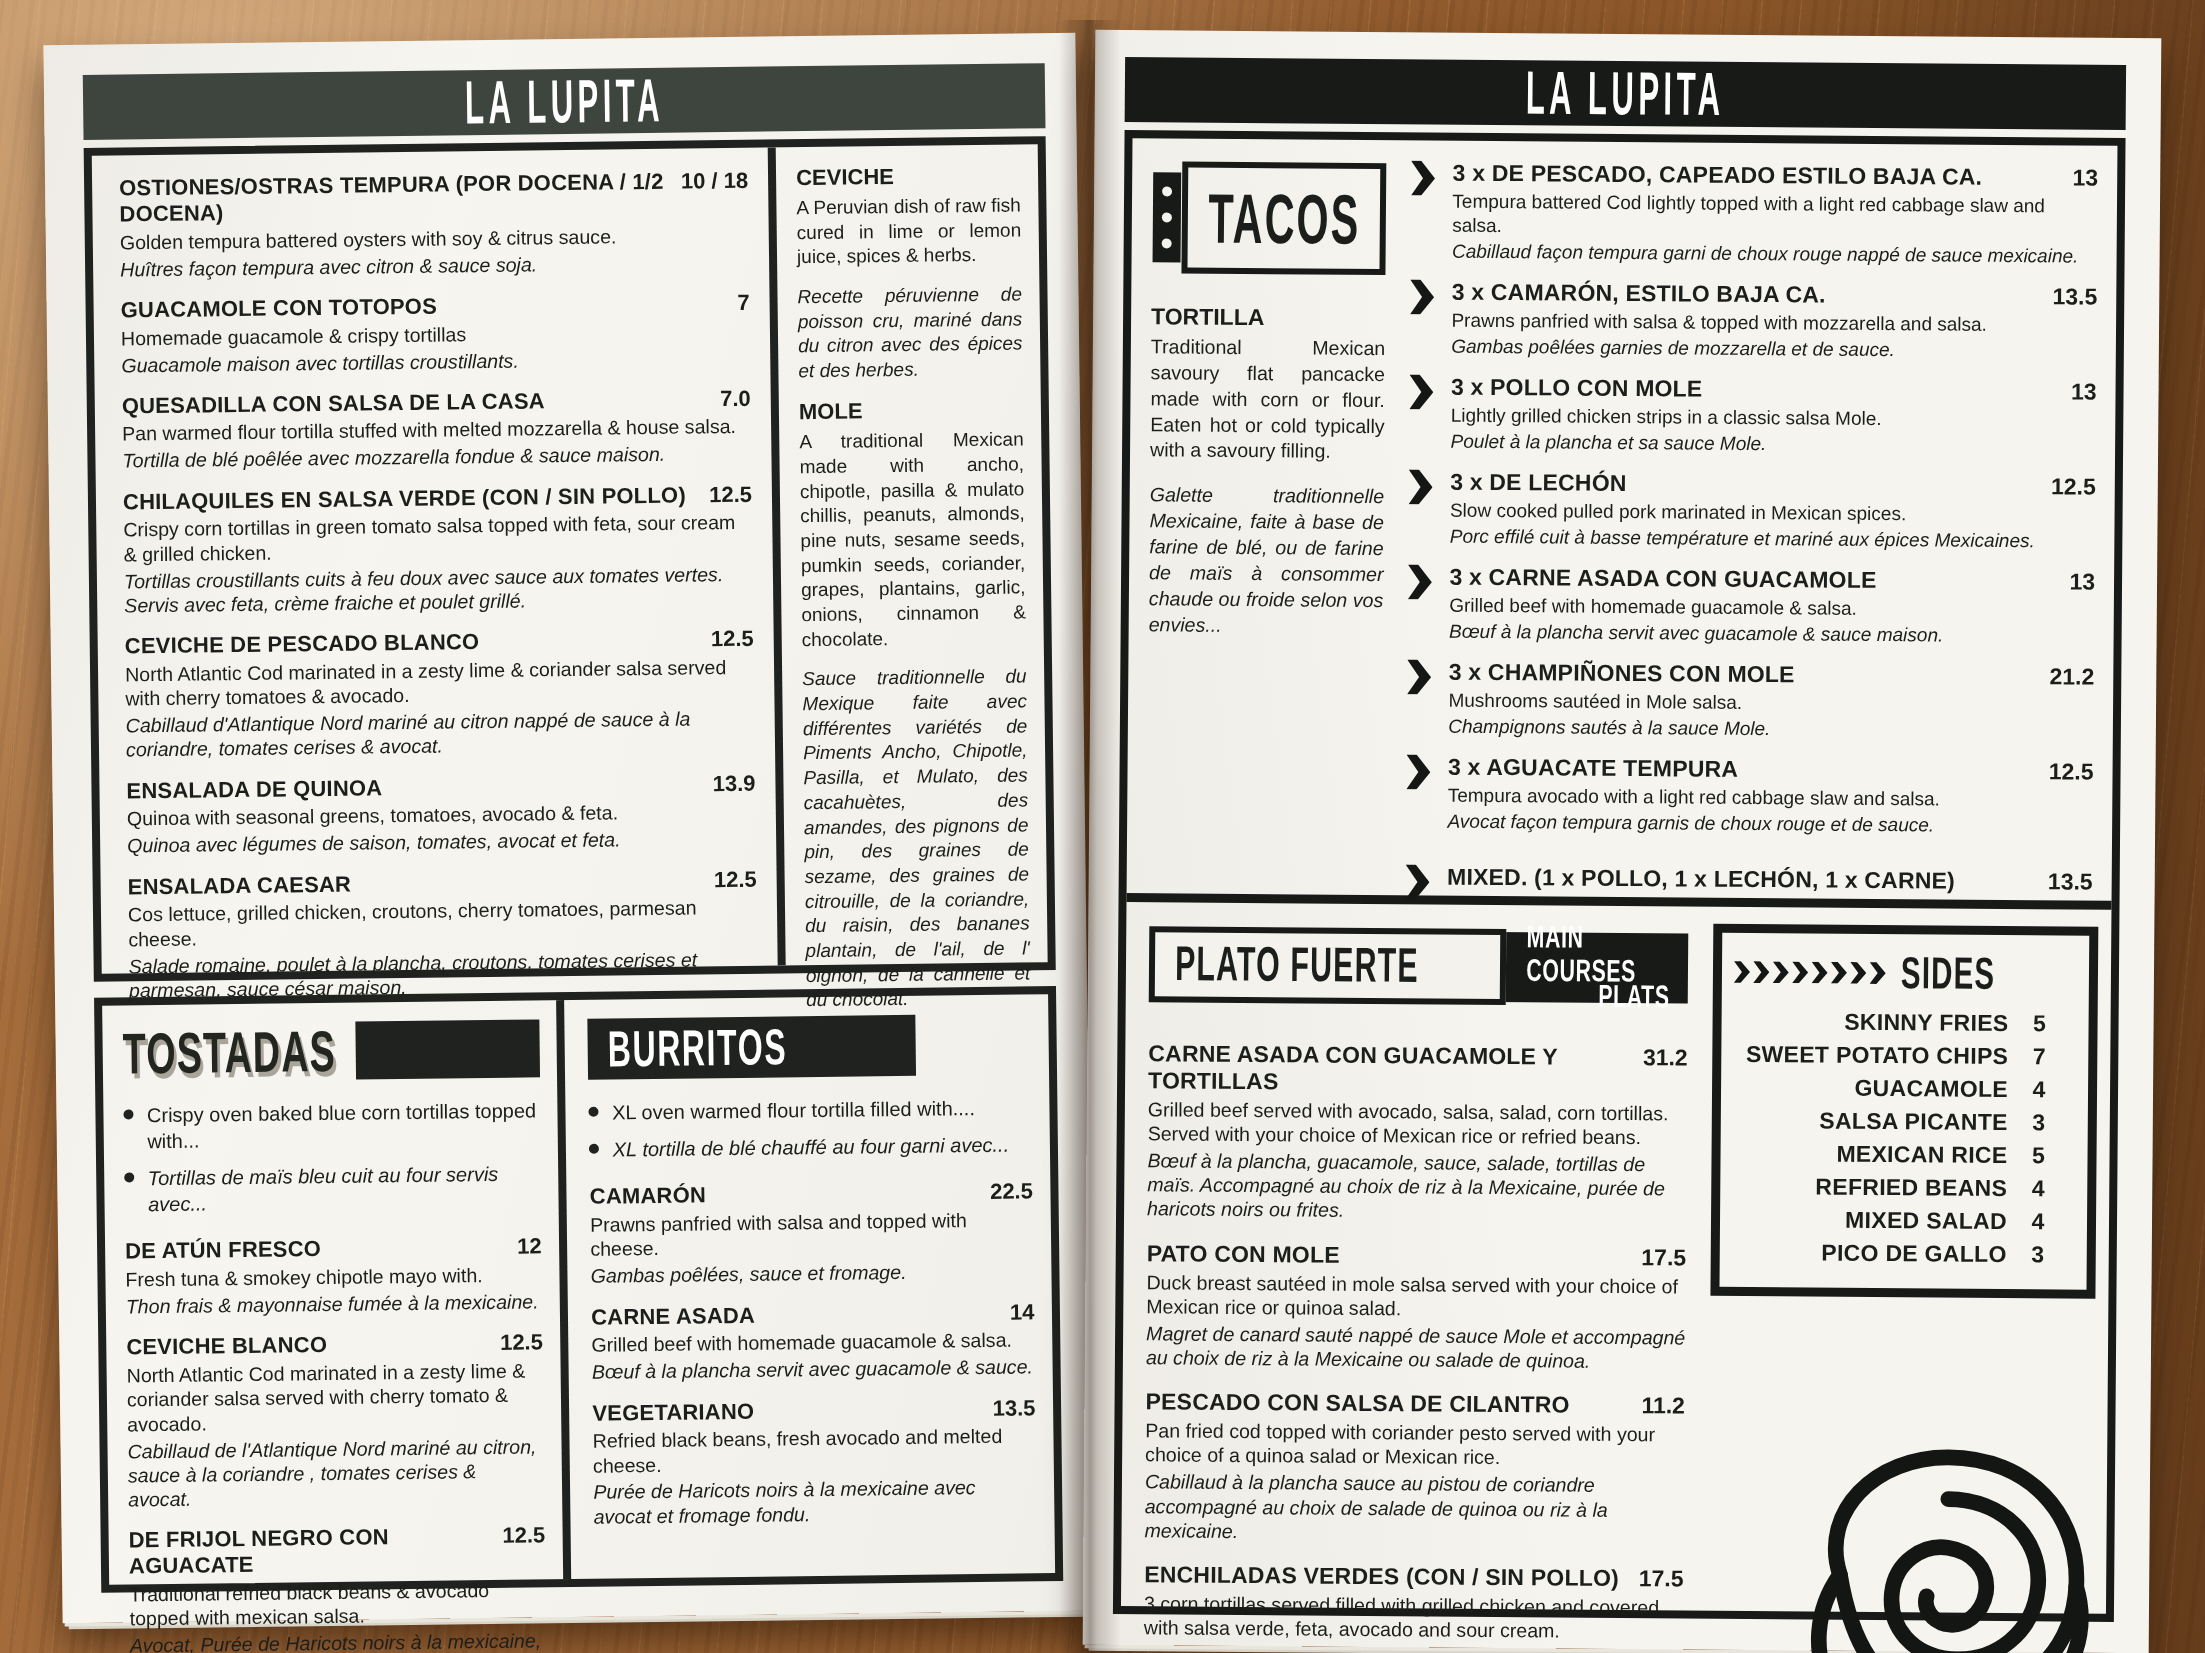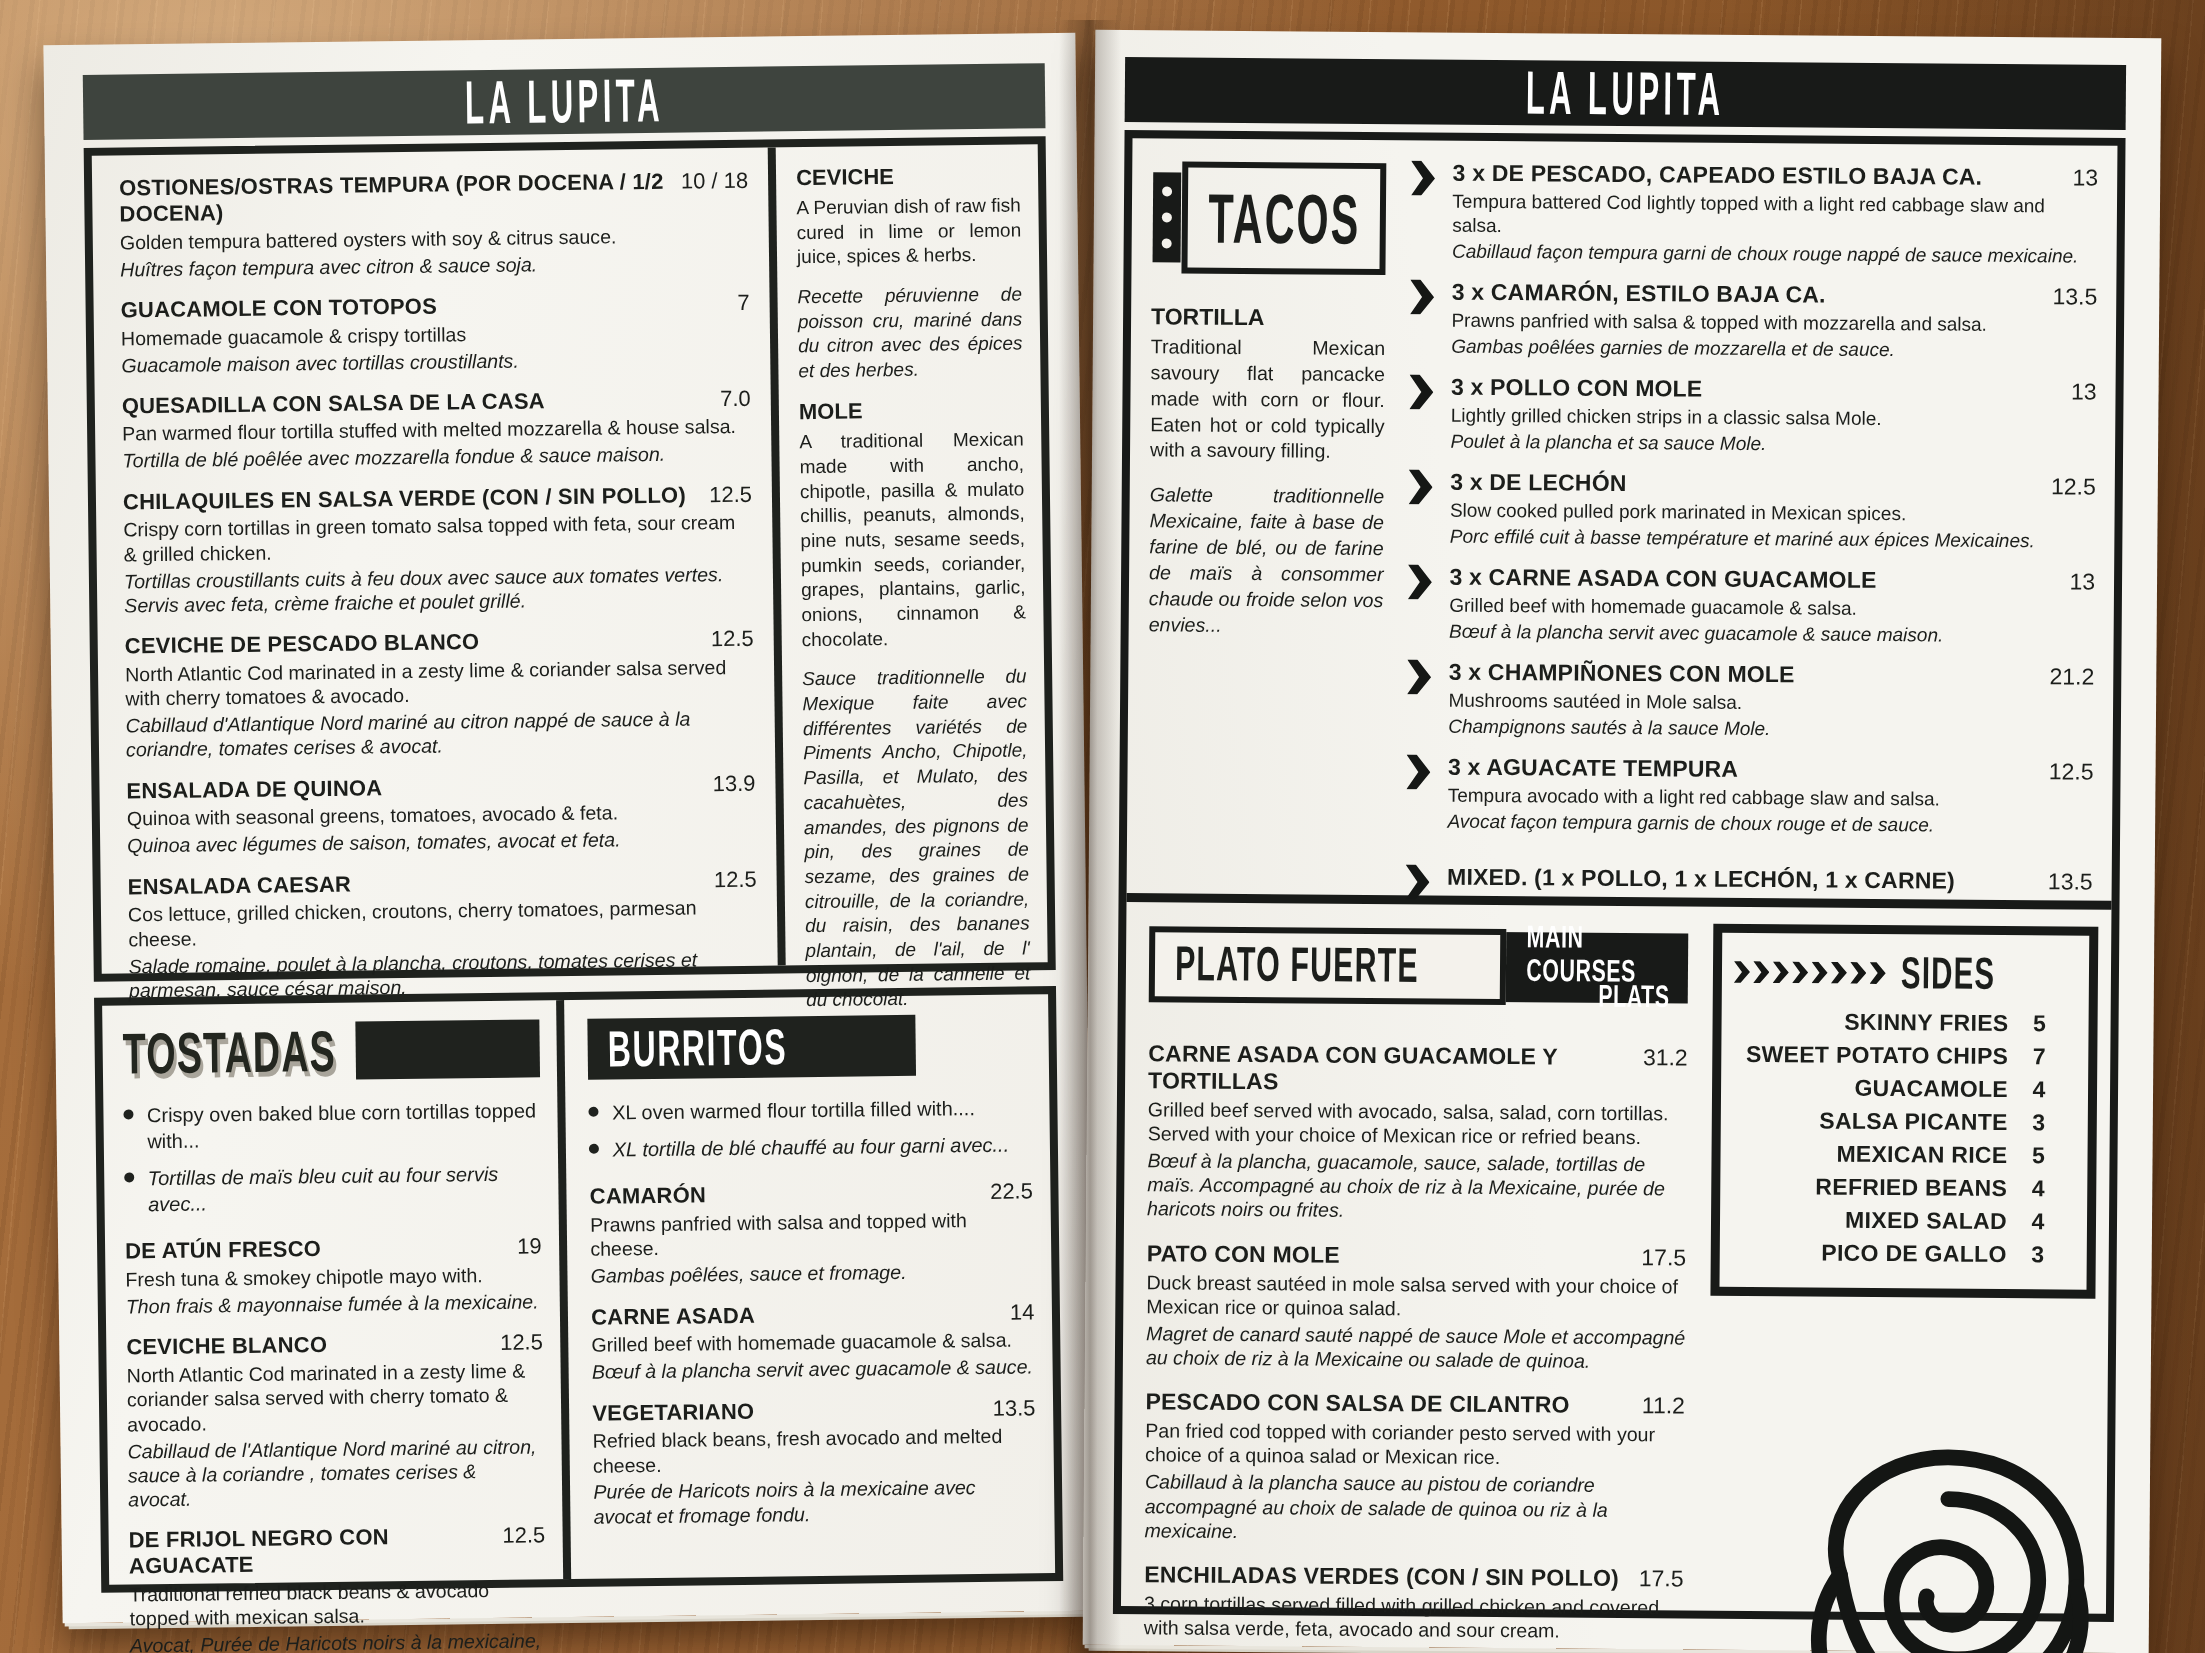--- a/index.html
+++ b/index.html
@@ -43,21 +43,21 @@
   .starters{flex:1;padding:20px 20px 0 27px;box-sizing:border-box;}
   .glossary{width:270px;border-left:8.8px solid #1f221e;padding:17.6px 17.6px 0 20px;box-sizing:border-box;}
   .lp-bottom{margin-top:16px;height:595px;display:flex;}
   .tostadas{flex:0.94;padding:15px 17.6px 0 20px;box-sizing:border-box;border-right:8.8px solid #1f221e;}
   .burritos{flex:1;padding:15px 17.6px 0 23px;box-sizing:border-box;}
 
   
   .item{margin-bottom:16px;}
   .ihead{display:flex;justify-content:space-between;align-items:baseline;gap:16px;}
   .iname{font-weight:700;font-size:22px;letter-spacing:0.2px;line-height:1.18;flex:1;}
-  .iprice{font-weight:400;font-size:22px;white-space:nowrap;}
+  .iprice{font-weight:700;font-size:22px;white-space:nowrap;}
   .idesc{font-size:19.6px;line-height:1.24;margin-top:2.7px;text-align:left;}
   .fr{font-style:italic;}
 
   
   .gtitle{font-weight:700;font-size:22px;margin-bottom:5.4px;}
   .gtext{font-size:19px;line-height:1.3;text-align:justify;margin-bottom:15px;}
   .mt{margin-top:6.8px;}
 
   
   .tost-head{display:flex;align-items:center;margin:4px 0 20px 0;}
@@ -225,21 +225,21 @@
           </div>
         <div class="bullet-line fr">
             <span class="bullet"></span>
             <span class="btext">Tortillas de maïs bleu cuit au four servis avec...</span>
           </div>
         <div class="after-bullets"></div>
 
         <div class="item">
           <div class="ihead">
               <span class="iname">DE ATÚN FRESCO</span>
-              <span class="iprice">19</span>
+              <span class="iprice">12</span>
             </div>
           <div class="idesc">Fresh tuna &amp; smokey chipotle mayo with.</div>
           <div class="idesc fr">Thon frais &amp; mayonnaise fumée à la mexicaine.</div>
         </div>
         <div class="item">
           <div class="ihead">
               <span class="iname">CEVICHE BLANCO</span>
               <span class="iprice">12.5</span>
             </div>
           <div class="idesc">North Atlantic Cod marinated in a zesty lime &amp; coriander salsa served with cherry tomato &amp; avocado.</div>

